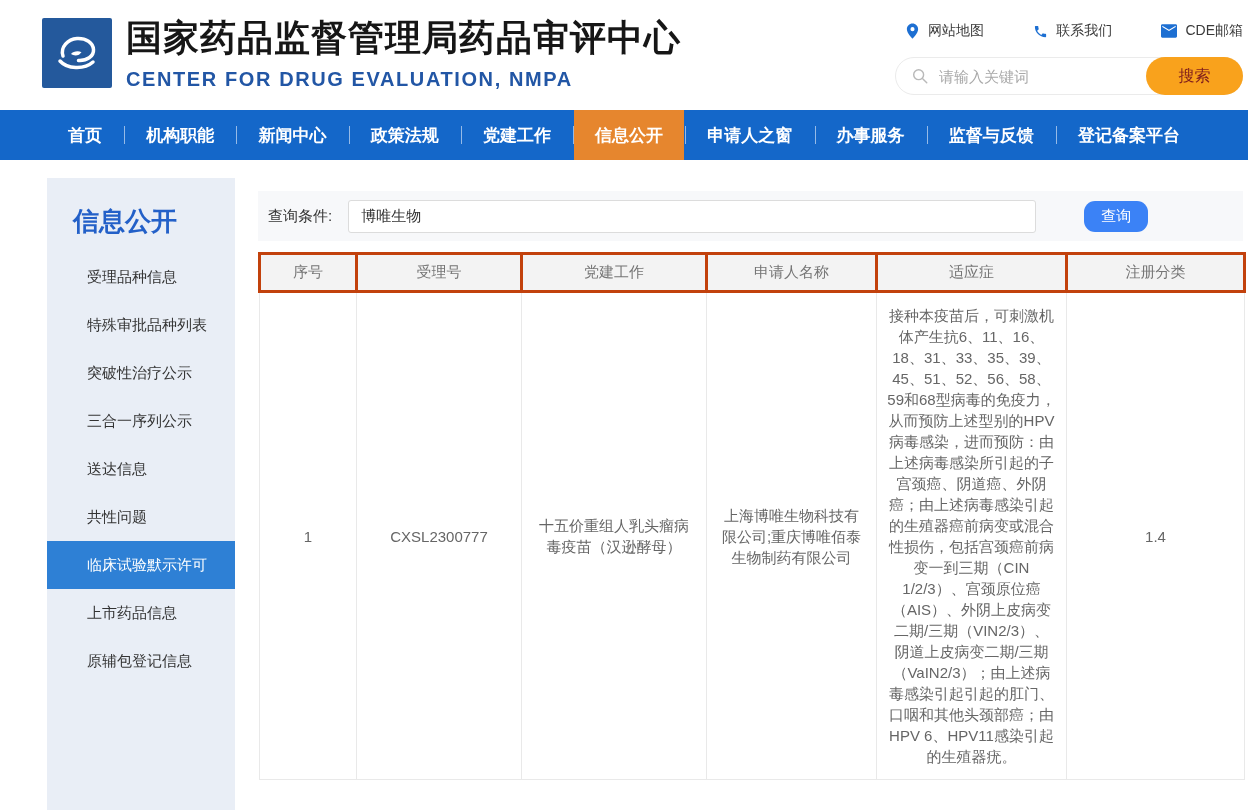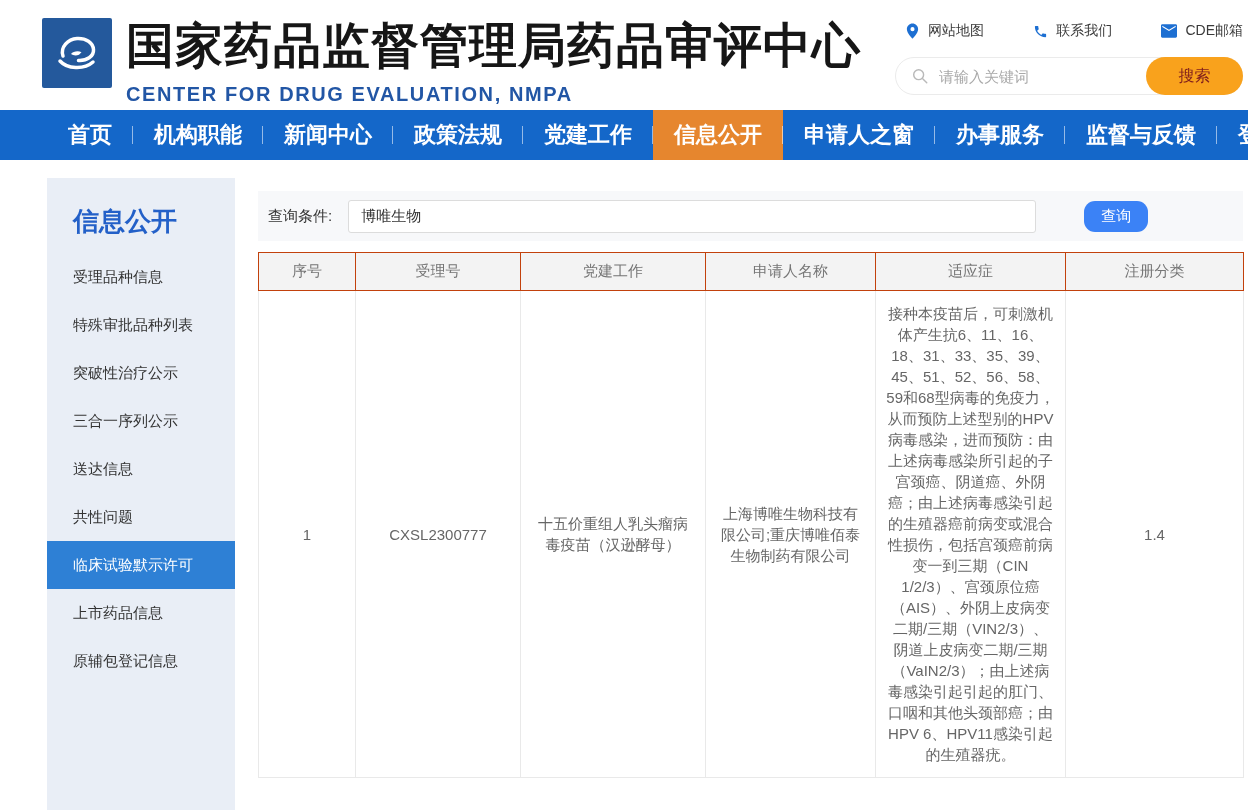--- a/index.html
+++ b/index.html
@@ -4,64 +4,64 @@
 <style>
   * { margin:0; padding:0; box-sizing:border-box; }
   html,body { width:1248px; height:810px; overflow:hidden; background:#fff;
     font-family:"Liberation Sans","DejaVu Sans",sans-serif; position:relative; }
 
   
   .header { position:absolute; top:0; left:0; width:1248px; height:110px; background:#fff; }
   .logo { position:absolute; left:42px; top:18px; width:70px; height:70px;
     background:#24599c; border-radius:2px; display:flex; align-items:center; justify-content:center; }
   .brand { position:absolute; left:126px; top:14px; }
-  .brand-title { font-size:48px; font-weight:bold; color:#161616; letter-spacing:1px; white-space:nowrap; }
+  .brand-title { font-size:36px; font-weight:bold; color:#161616; letter-spacing:1px; white-space:nowrap; }
   .brand-sub { margin-top:5px; font-size:20px; font-weight:bold; color:#2256a5; letter-spacing:1.6px; white-space:nowrap; }
   .quick-links { position:absolute; top:22px; left:905px; width:338px; display:flex; justify-content:space-between; }
   .quick-link { display:flex; align-items:center; gap:8px; font-size:14px; color:#3a3a3a; cursor:pointer; }
   .quick-link svg { flex:none; }
   .search-pill { position:absolute; left:895px; top:57px; width:348px; height:38px;
     border:1px solid #ebebeb; border-radius:19px; background:#fff; display:flex; align-items:center; }
   .search-pill .mag { margin-left:15px; flex:none; }
   .search-pill input { flex:1; min-width:0; margin-left:10px; border:none; outline:none;
     font-size:15px; color:#333; background:transparent; font-family:inherit; }
   .search-pill input::placeholder { color:#a9a9a9; }
   .search-btn { flex:none; width:97px; height:38px; margin:-1px -1px -1px 0; border:none;
     border-radius:19px; background:#f9a21c; color:#7f1d1d; font-size:16px; cursor:pointer; font-family:Liberation Sans, sans-serif; }
 
   
   .nav { position:absolute; top:110px; left:0; width:1248px; height:50px; background:#1467c9; }
   .nav-inner { margin:0 47px 0 47px; height:50px; display:flex; justify-content:space-between; }
   .nav-item { position:relative; display:flex; align-items:center; padding:0 21px;
-    color:#fff; font-size:22px; font-weight:bold; white-space:nowrap; cursor:pointer; }
+    color:#fff; font-size:17px; font-weight:bold; white-space:nowrap; cursor:pointer; }
   .nav-item:not(:first-child)::before { content:""; position:absolute; left:-1px; top:16px;
     width:1px; height:18px; background:rgba(255,255,255,.55); }
   .nav-item.active { background:#e6862e; }
 
   
   .sidebar { position:absolute; left:47px; top:178px; width:188px; height:632px; background:#e9eef6; }
   .sidebar-title { padding:26px 0 14px 26px; font-size:26px; font-weight:bold; color:#2360c8; }
-  .sidebar-item { height:48px; line-height:48px; padding-left:26px; font-size:15px; color:#333;
+  .sidebar-item { height:48px; line-height:48px; padding-left:40px; font-size:15px; color:#333;
     cursor:pointer; white-space:nowrap; }
   .sidebar-item.active { background:#2e80d5; color:#fff; }
 
   
   .main { position:absolute; left:258px; top:178px; width:985px; }
   .breadcrumb { display:flex; align-items:center; gap:8px; padding:4px 0 14px 2px;
     border-bottom:1px solid #e9e9e9; font-size:14px; color:#333; }
   .query-row { margin-top:13px; height:50px; background:#f7f8fa; display:flex; align-items:center; }
   .query-label { margin-left:10px; font-size:15px; color:#333; white-space:nowrap; }
   .query-input { margin-left:16px; width:688px; height:33px; border:1px solid #dcdcdc;
     border-radius:3px; padding:0 12px; font-size:15px; color:#333; outline:none; background:#fff; font-family:inherit; }
   .query-btn { margin-left:48px; width:64px; height:31px; border:none; border-radius:11px;
     background:#3b82f6; color:#fff; font-size:15px; cursor:pointer; font-family:inherit; }
 
   .results-table { margin-top:11px; width:100%; border-collapse:collapse; table-layout:fixed; }
   .results-table th { background:#f3f3f3; height:38px; font-weight:normal; font-size:15px;
-    color:#757575; border:1px solid #c2410c; }
+    color:#757575; border:3px solid #c2410c; }
   .results-table td { border:1px solid #e9e9e9; font-size:15px; color:#666; text-align:center;
     vertical-align:middle; padding:12px 10px; line-height:21px; background:#fff; }
 </style>
 </head>
 <body>
 
 <div class="header">
   <div class="logo">
     <svg width="54" height="54" viewBox="0 0 54 54">
       <g fill="none" stroke="#fff" stroke-width="3.5" stroke-linecap="round">

